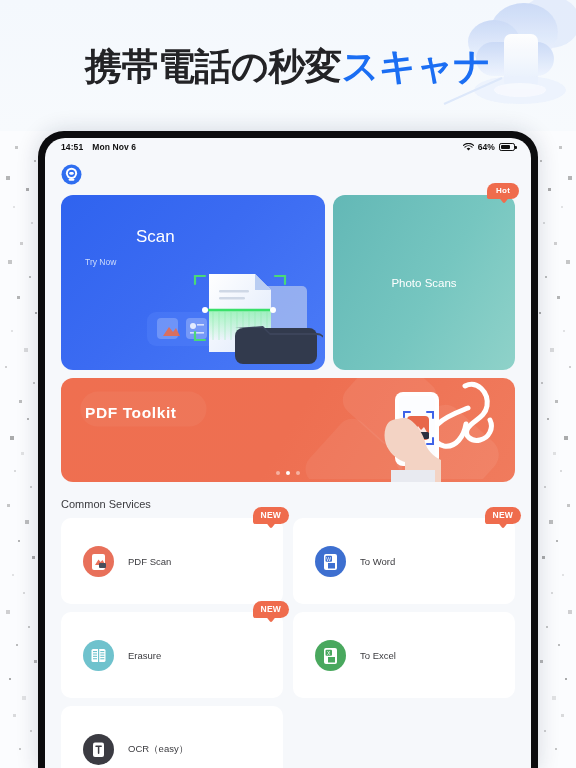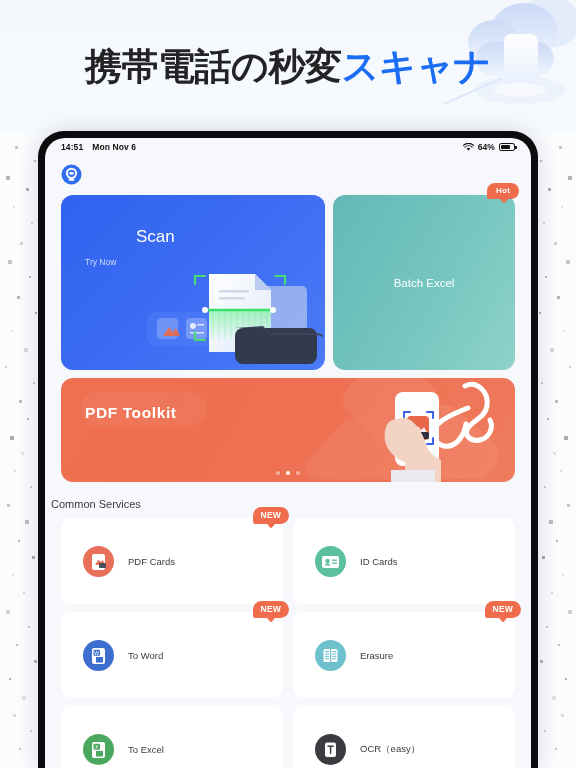--- a/index.html
+++ b/index.html
@@ -106,21 +106,21 @@
   }
   .banner .b-sub {
     position:absolute; left:24px; top:68px; color:#ffe3d9; font-size:9px; letter-spacing:.1px;
   }
   .dots { position:absolute; left:0; right:0; bottom:7px; display:flex; gap:6px; justify-content:center; }
   .dots span { width:4px; height:4px; border-radius:50%; background:rgba(255,255,255,.45); }
   .dots span.on { background:#fff; width:4.5px; height:4.5px; }
   .phone-art { position:absolute; right:16px; bottom:0; width:130px; height:104px; }
 
   
-  .sec-title { margin:16px 6px 8px; font-size:11px; color:#3a3a3e; }
+  .sec-title { margin:16px 16px 8px; font-size:11px; color:#3a3a3e; }
   .svc-grid { padding:0 16px; display:grid; grid-template-columns:1fr 1fr; gap:8px 10px; }
   .svc {
     background:#fff; border-radius:10px; height:86px; display:flex; align-items:center;
     padding-left:22px; gap:14px; position:relative;
   }
   .svc .ico { width:31px; height:31px; border-radius:50%; flex:0 0 31px; position:relative; }
   .svc .lbl { font-size:9.5px; color:#3b3b3f; }
   .badge-new {
     position:absolute; right:-6px; top:-11px; background:#ef6c4d; color:#fff;
     font-size:8.5px; font-weight:bold; padding:3px 8px 3.5px; border-radius:9px 9px 9px 3px;
@@ -326,21 +326,21 @@
               <path d="M142 82 v8 h-10"></path>
           </g>
           <rect x="92" y="78" width="82" height="36" rx="8" fill="#323a4d"></rect>
           <path d="M92 78 h28 l7 7 h47 a8 8 0 0 1 8 8 v-2 a8 8 0 0 0 -8 -8 h-47 l-7 -7z" fill="#3c445a"></path>
         </svg>
       </div>
 
       <div class="card-col">
         <div class="card-sm card-batch">
           <span class="badge-hot">Hot</span>
-          <span>Batch Excel</span>
+          <span>Photo Scans</span>
         </div>
       </div>
     </div>
 
     <div class="banner">
       <svg class="banner-shapes" viewBox="0 0 468 104" preserveAspectRatio="none">
         <rect x="300" y="-18" width="78" height="78" rx="16" transform="rotate(42 339 21)" fill="#ffffff" opacity=".07"></rect>
         <rect x="355" y="38" width="86" height="86" rx="18" transform="rotate(42 398 81)" fill="#ffffff" opacity=".07"></rect>
         <rect x="262" y="52" width="80" height="80" rx="16" transform="rotate(42 302 92)" fill="#ffffff" opacity=".06"></rect>
         <rect x="20" y="14" width="130" height="36" rx="18" fill="#ffffff" opacity=".05"></rect>
@@ -376,35 +376,23 @@
 
       <div class="svc">
         <span class="badge-new">NEW</span>
         <span class="ico" style="background:#e8705a">
           <svg viewBox="0 0 31 31">
               <rect x="9" y="8" width="13" height="16" rx="2" fill="#fff"></rect>
               <path d="M12 19 l3.5 -5.5 2 2.6 2 -2 3 4.9z" fill="#e8705a"></path>
               <rect x="16" y="17" width="7" height="5" rx="1" fill="#4a4f5c"></rect>
             </svg>
         </span>
-        <span class="lbl">PDF Cards</span>
-      </div>
-
-      <div class="svc">
-        <span class="ico" style="background:#5cbf9d">
-          <svg viewBox="0 0 31 31">
-              <rect x="7" y="10" width="17" height="12" rx="2" fill="#fff"></rect>
-              <circle cx="12.5" cy="15" r="2.2" fill="#5cbf9d"></circle>
-              <path d="M9.6 19.4a3 3 0 0 1 5.8 0z" fill="#5cbf9d"></path>
-              <rect x="17" y="13.5" width="5" height="1.3" fill="#5cbf9d"></rect>
-              <rect x="17" y="16.5" width="5" height="1.3" fill="#5cbf9d"></rect>
-            </svg>
-        </span>
-        <span class="lbl">ID Cards</span>
-      </div>
+        <span class="lbl">PDF Scan</span>
+      </div>
+
 
       <div class="svc">
         <span class="badge-new">NEW</span>
         <span class="ico" style="background:#3d6fd0">
           <svg viewBox="0 0 31 31">
               <rect x="9" y="8" width="13" height="16" rx="2" fill="#fff"></rect>
               <rect x="10.5" y="9.8" width="6.5" height="6" rx="1" fill="#3d6fd0"></rect>
               <text x="13.7" y="14.6" font-size="5" fill="#fff" text-anchor="middle" font-family="Liberation Sans">W</text>
               <rect x="13" y="17" width="7" height="5.5" fill="#3d6fd0"></rect>
             </svg>

